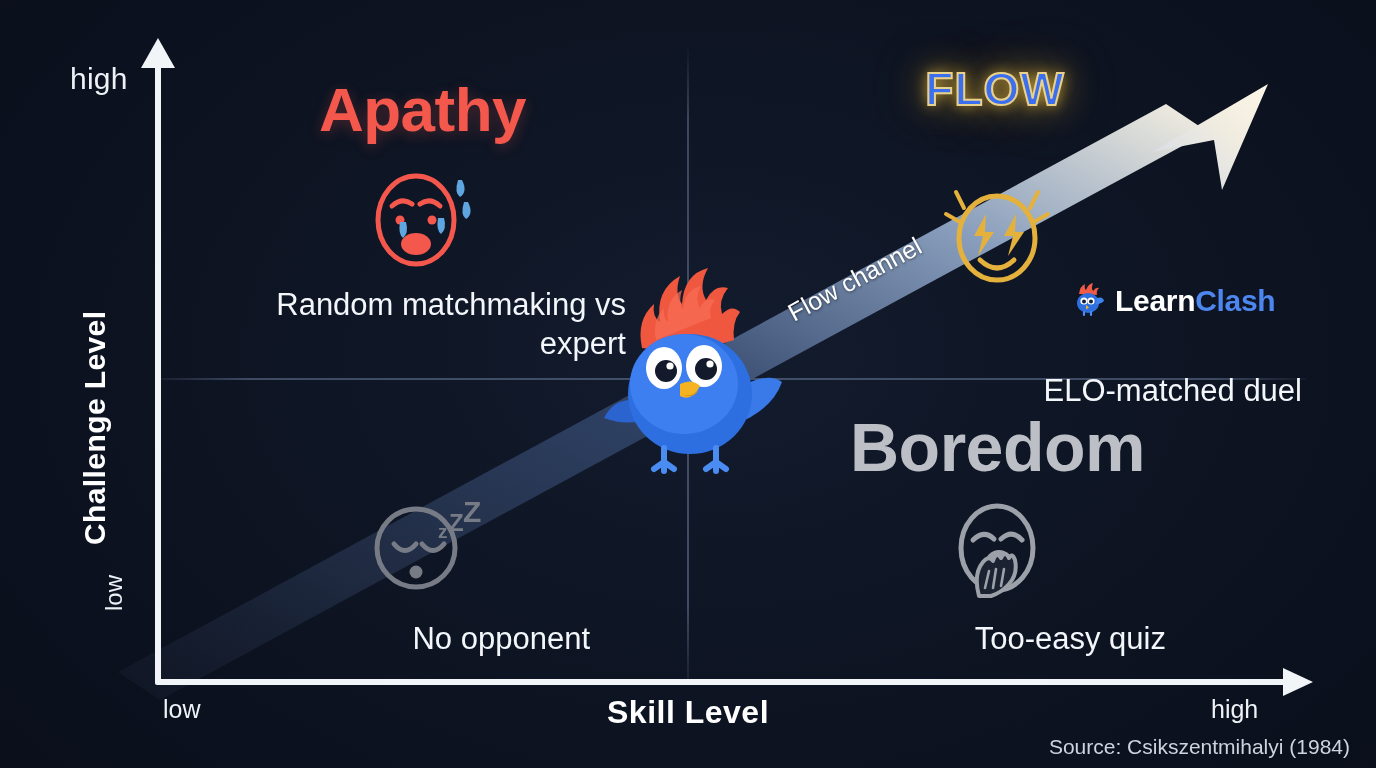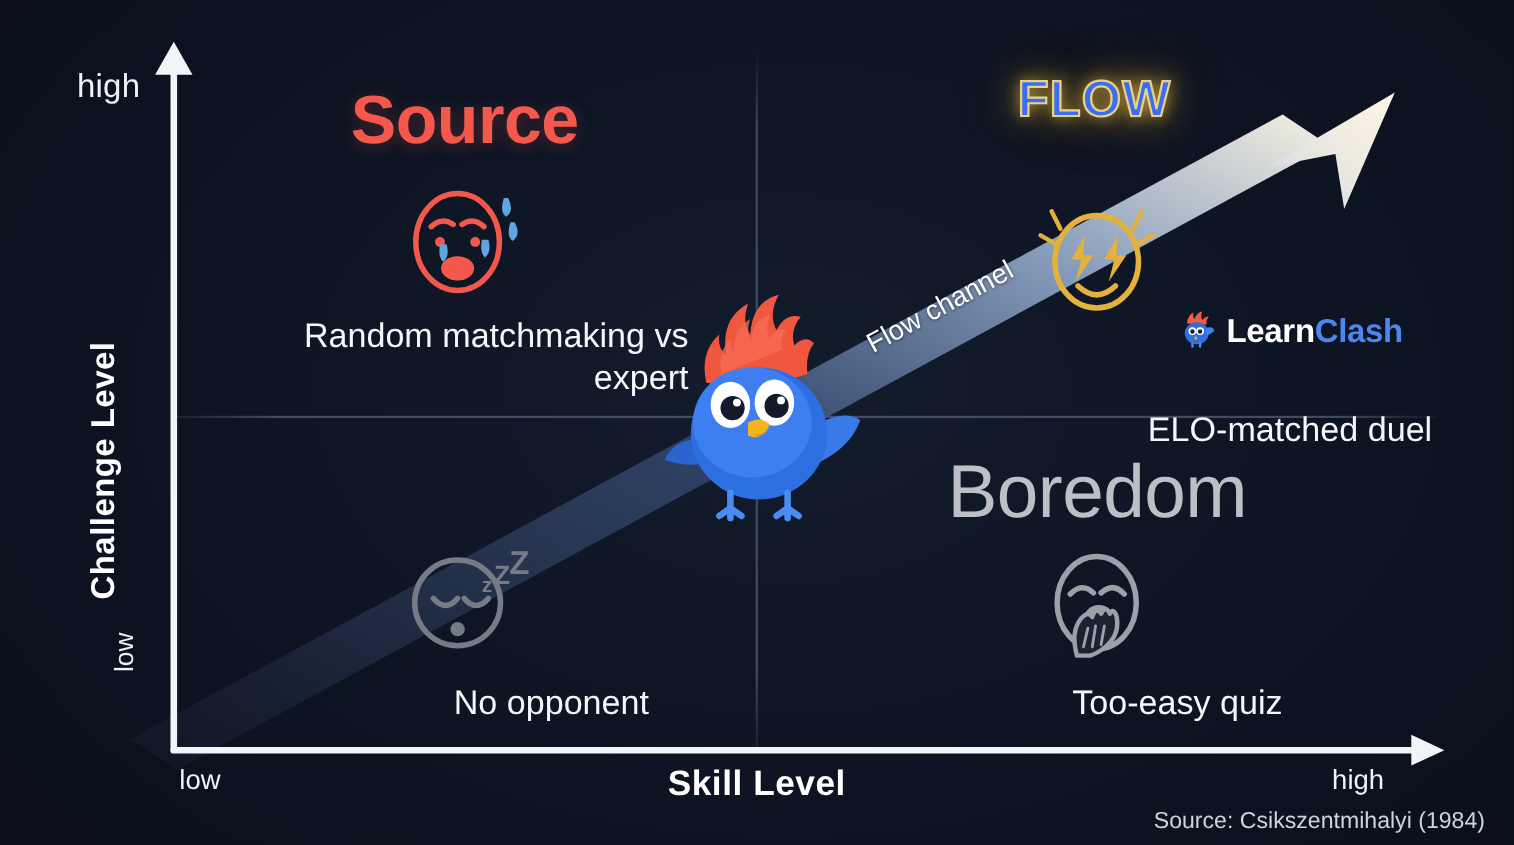--- a/index.html
+++ b/index.html
@@ -182,21 +182,21 @@
     font-weight: bold;
     color: #797d86;
     letter-spacing: -0.5px;
   }
   .q-boredom {
     position: absolute;
     left: 825px; top: 408px;
     width: 345px;
     text-align: center;
     font-size: 68px;
-    font-weight: normal;
+    font-weight: bold;
     color: #bcc0c6;
     letter-spacing: -0.5px;
   }
 
   
   .cap {
     position: absolute;
     font-size: 31px;
     color: #f3f6fa;
     text-align: right;
@@ -280,21 +280,21 @@
   <div class="axis-x-head"></div>
 
   <div class="y-high">high</div>
   <div class="y-low">low</div>
   <div class="y-title">Challenge Level</div>
 
   <div class="x-low">low</div>
   <div class="x-high">high</div>
   <div class="x-title">Skill Level</div>
 
-  <div class="q-anxiety">Source</div>
+  <div class="q-anxiety">Apathy</div>
   <div class="icon-box ic-anxiety">
     <svg width="110" height="100" viewBox="0 0 110 100">
       <ellipse cx="50" cy="50" rx="38" ry="44" fill="none" stroke="#f4584c" stroke-width="5"></ellipse>
       <path d="M26 36 q10 -9 20 -2" fill="none" stroke="#f4584c" stroke-width="5" stroke-linecap="round"></path>
       <path d="M54 34 q10 -7 20 2" fill="none" stroke="#f4584c" stroke-width="5" stroke-linecap="round"></path>
       <circle cx="34" cy="50" r="4.5" fill="#f4584c"></circle>
       <circle cx="66" cy="50" r="4.5" fill="#f4584c"></circle>
       <ellipse cx="50" cy="74" rx="15" ry="11" fill="#f4584c"></ellipse>
       <path d="M34 52 q-2 12 3 16 q6 -5 3 -16 z" fill="#5fa5e0"></path>
       <path d="M72 48 q-2 12 3 16 q6 -5 3 -16 z" fill="#5fa5e0"></path>

